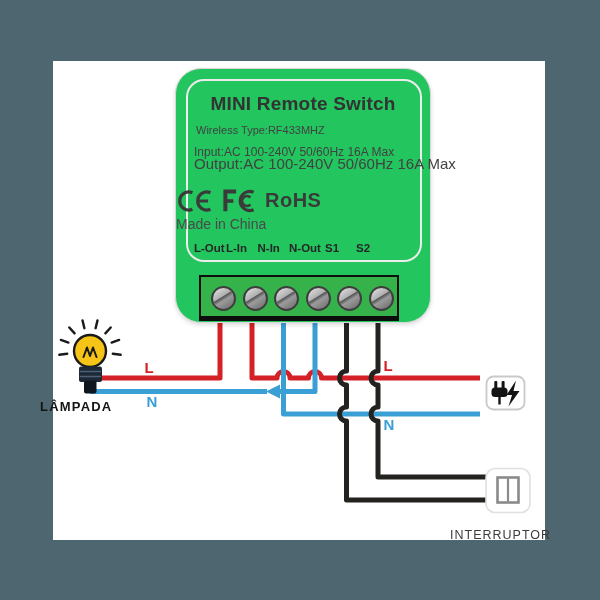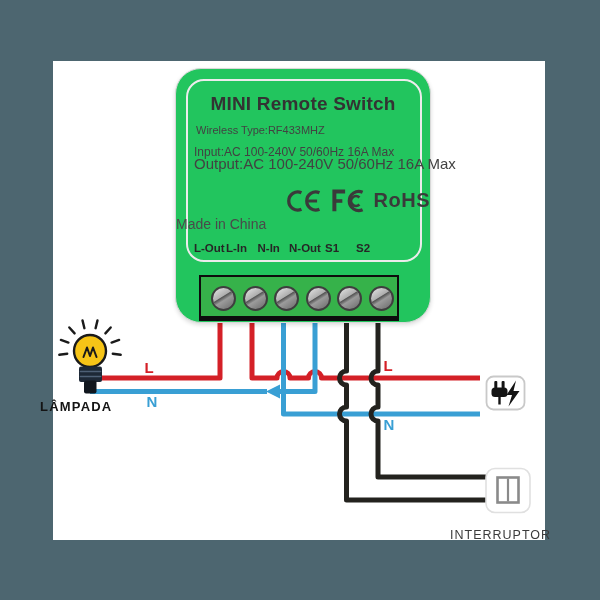--- a/index.html
+++ b/index.html
@@ -20,21 +20,21 @@
           box-shadow:0 2px 4px rgba(0,0,0,.14);}
   .ridge{position:absolute;left:10px;top:10px;width:236px;height:183px;border:2px solid #ececec;
          border-radius:18px;box-sizing:border-box;}
   .dev-title{position:absolute;left:0;top:24px;width:100%;text-align:center;font-size:19px;
              font-weight:bold;color:#333;letter-spacing:.2px;}
   .dev-line{position:absolute;color:#424242;white-space:nowrap;}
   .dev-wireless{left:20px;top:55px;font-size:11px;}
   .dev-input{left:18px;top:76px;font-size:12px;}
   .dev-output{left:18px;top:86px;font-size:15px;}
   .cert-row{position:absolute;left:0;top:118px;width:100%;height:27px;display:flex;
-            align-items:center;justify-content:flex-end;gap:9px;}
+            align-items:center;justify-content:flex-start;gap:9px;}
   .rohs{font-size:20px;font-weight:bold;color:#3a3a3a;letter-spacing:.5px;}
   .made-in{position:absolute;left:0;top:147px;width:100%;text-align:left;font-size:14px;color:#4a4a4a;}
   .tlabel{position:absolute;top:173px;width:54px;text-align:left;font-size:11.5px;
           font-weight:bold;color:#262626;white-space:nowrap;}
   .green-block{position:absolute;left:23px;top:206px;width:200px;height:46px;
                background:var(--terminal-block-green,#36b24a);
                border:2px solid #0d0d0d;border-bottom-width:5px;box-sizing:border-box;}
   .screw{position:absolute;top:8.5px;width:25px;height:25px;border-radius:50%;
          background:linear-gradient(145deg,#d8d8d8 12%,#a0a0a0 52%,#6f6f6f 95%);
          border:2px solid #3e3e3e;box-sizing:border-box;overflow:hidden;}

